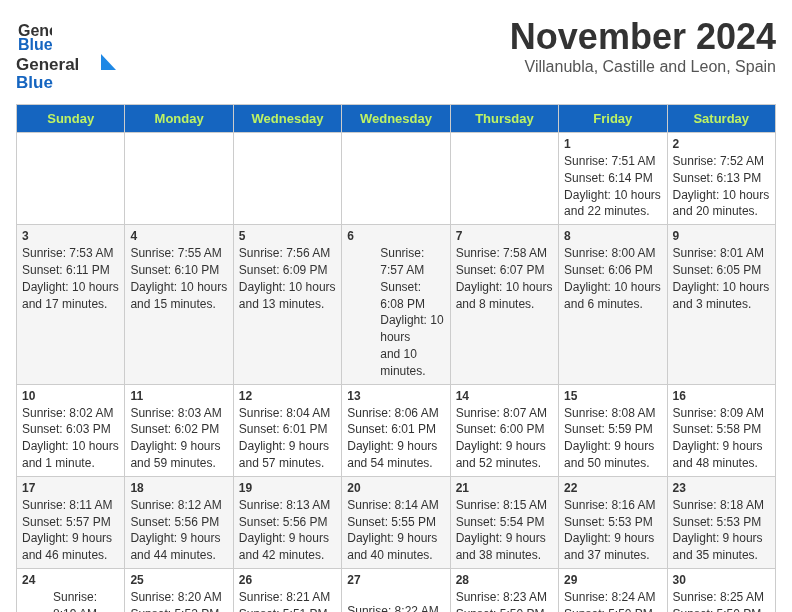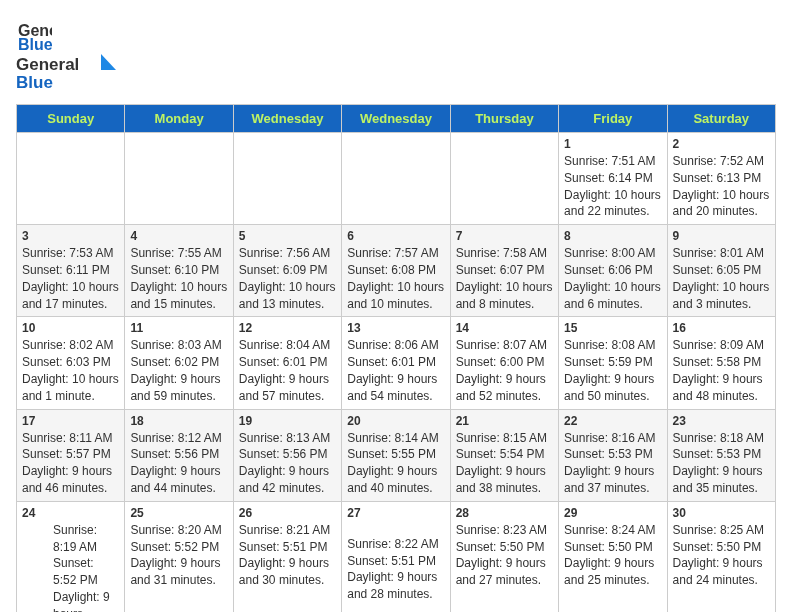--- a/index.html
+++ b/index.html
@@ -87,20 +87,24 @@
       </svg>
     </div>
     <div style="display:flex;align-items:center;">
       <svg width="100" height="42" viewBox="0 0 100 42">
         <text x="0" y="18" font-size="17" font-weight="bold" fill="#333" font-family="Arial">General</text>
         <polygon points="85,2 100,18 85,18" fill="#1e88e5"></polygon>
         <text x="0" y="36" font-size="17" font-weight="bold" fill="#1565c0" font-family="Arial">Blue</text>
       </svg>
     </div>
   </div>
+  <div class="title-area">
+    <div class="month-title">November 2024</div>
+    <div class="location-title">Villanubla, Castille and Leon, Spain</div>
+  </div>
 </div>
 
 <table>
   <thead>
     <tr id="weekday-header">
         <th>Sunday</th>
         <th>Monday</th>
         <th>Wednesday</th>
         <th>Wednesday</th>
         <th>Thursday</th>
@@ -147,21 +151,21 @@
         </td>
         <td>
           <span class="day-num">5</span>
           <div class="day-info" style="white-space: pre-line;">Sunrise: 7:56 AM
 Sunset: 6:09 PM
 Daylight: 10 hours
 and 13 minutes.</div>
         </td>
         <td>
           <span class="day-num">6</span>
-          <div class="day-info" style="white-space: pre-line;">Sunrise: 7:57 AM
+          <div class="day-info" style="white-space: pre-line; margin-left: 33px;">Sunrise: 7:57 AM
 Sunset: 6:08 PM
 Daylight: 10 hours
 and 10 minutes.</div>
         </td>
         <td>
           <span class="day-num">7</span>
           <div class="day-info" style="white-space: pre-line;">Sunrise: 7:58 AM
 Sunset: 6:07 PM
 Daylight: 10 hours
 and 8 minutes.</div>

